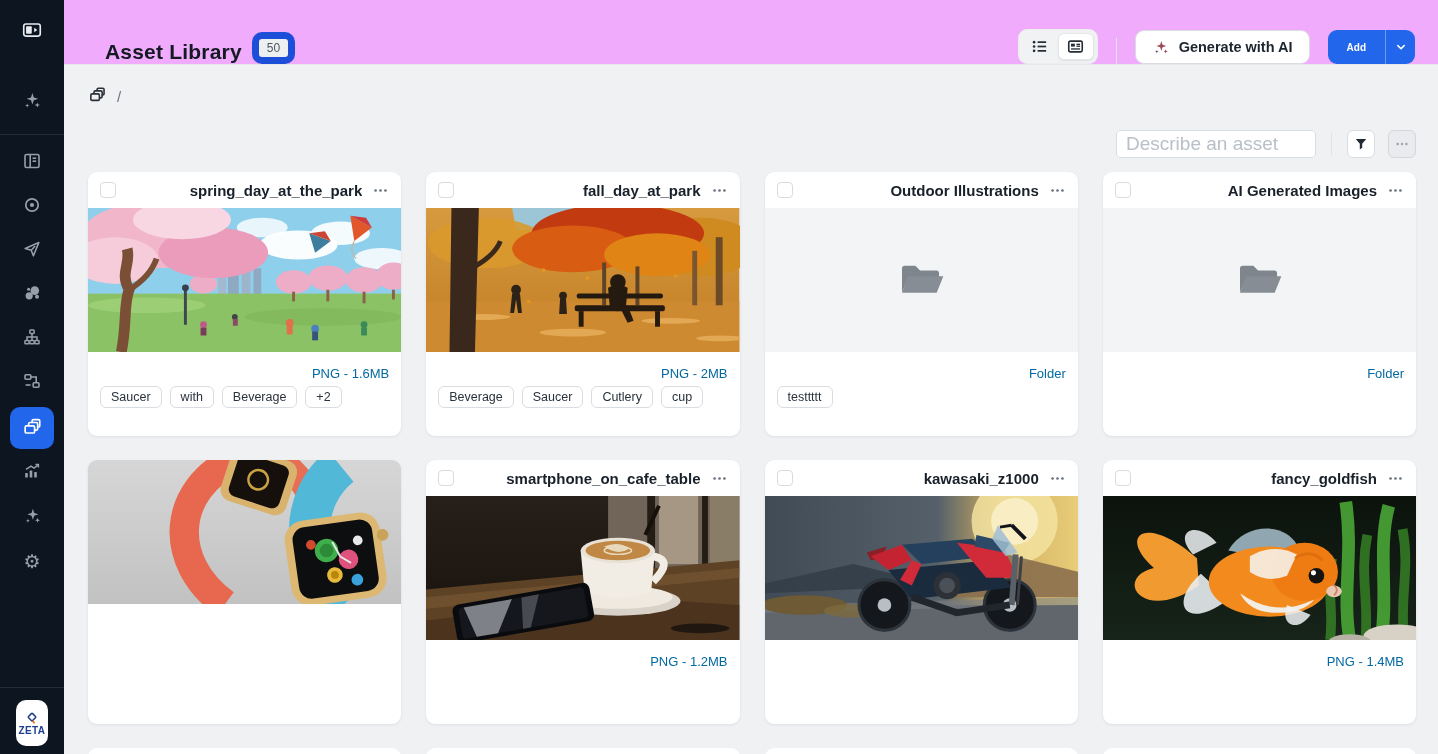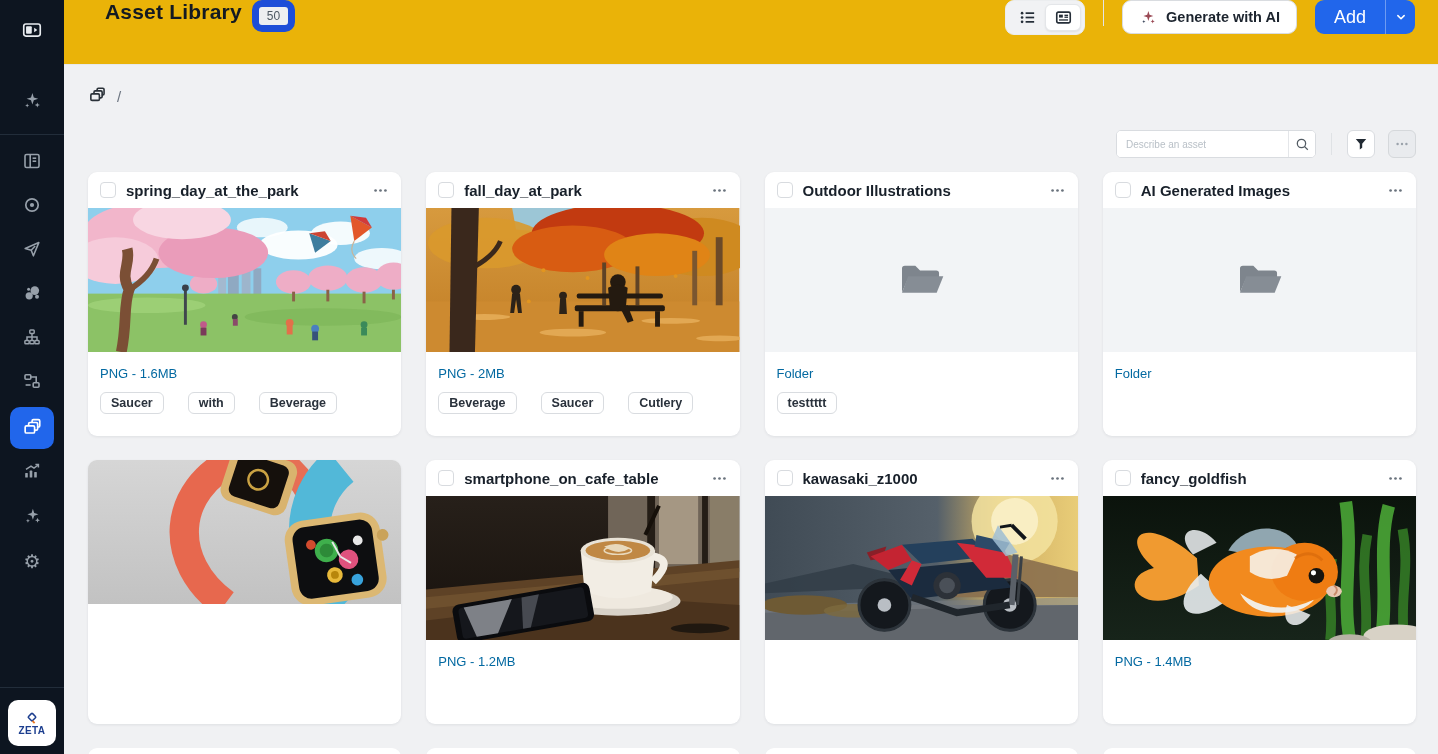--- a/index.html
+++ b/index.html
@@ -11,76 +11,76 @@
     display:flex; flex-direction:column; align-items:center; }
   .logo-cell { width:64px; height:64px; display:flex; align-items:center; justify-content:center; }
   .side-btn { width:40px; height:40px; border-radius:10px; display:flex; align-items:center; justify-content:center;
     margin-bottom:4px; cursor:pointer; color:#97a0aa; }
   .side-btn.first { margin-top:18px; margin-bottom:0; }
   .side-divider { width:64px; height:1px; background:#222d3a; margin:12px 0 8px; }
   .side-btn.active { background:#2166eb; width:44px; height:42px; color:#fff; }
   .glyph-gear { font-size:19px; line-height:1; color:#97a0aa; }
   .side-bottom { position:absolute; bottom:0; left:0; width:64px; display:flex; flex-direction:column; align-items:center; }
   .side-bottom .side-divider { margin:0 0 12px; }
-  .zeta-logo { width:48px; height:46px; background:#fff; border-radius:10px; margin-bottom:8px;
+  .zeta-logo { width:32px; height:46px; background:#fff; border-radius:10px; margin-bottom:8px;
     display:flex; flex-direction:column; align-items:center; justify-content:center; cursor:pointer; }
   .zeta-text { font-size:10px; font-weight:bold; color:#1d3f8f; letter-spacing:.4px; margin-top:-1px; }
 
   
   .main { margin-left:64px; height:754px; }
-  .topbar { height:65px; background:#eab308; border-bottom:1px solid #e7e9eb; display:flex; align-items:flex-start;
+  .topbar { height:65px; background:#f0abfc; border-bottom:1px solid #e7e9eb; display:flex; align-items:flex-end;
     padding:0 23px 0 41px; }
   .page-title { font-size:21px; font-weight:bold; color:#141a22; letter-spacing:.2px; }
   .count-badge { margin-left:10px; background:#edeff1; border:7px solid #1d4ed8; color:#4d5862;
     font-size:12px; border-radius:10px; padding:2px 8px; }
   .topbar-spacer { flex:1; }
   .seg-control { background:#f1f2f4; border:1px solid #ebedef; border-radius:9px; padding:3px; display:flex; }
   .seg-btn { width:36px; height:27px; display:flex; align-items:center; justify-content:center; border-radius:6px; cursor:pointer; }
   .seg-btn.selected { background:#fff; border:1px solid #e4e6e9; box-shadow:0 1px 2px rgba(0,0,0,.08); }
   .v-divider { width:1px; height:26px; background:#e3e5e8; margin:0 18px; }
   .btn-generate { height:34px; display:flex; align-items:center; gap:9px; padding:0 16px; background:#fff;
     border:1px solid #d9dce0; border-radius:9px; font-size:14.5px; font-weight:bold; color:#1c242e; cursor:pointer; }
   .btn-add-group { margin-left:18px; display:flex; border-radius:9px; overflow:hidden; }
-  .btn-add { height:34px; padding:0 19px; background:#2166eb; color:#fff; font-size:18px; font-weight:normal;
+  .btn-add { height:34px; padding:0 19px; background:#2166eb; color:#fff; font-size:10px; font-weight:bold;
     border:none; cursor:pointer; }
   .btn-add-caret { width:30px; height:34px; background:#2166eb; border:none; border-left:1px solid rgba(255,255,255,.35);
     display:flex; align-items:center; justify-content:center; cursor:pointer; }
 
   .content { padding:0 22px 0 24px; }
   .breadcrumb-row { margin-top:21px; height:20px; display:flex; align-items:center; gap:10px; }
   .crumb-path { color:#6b7480; font-size:15px; }
   .search-row { margin-top:24px; height:28px; display:flex; align-items:center; justify-content:flex-end; }
   .search-box { width:200px; height:28px; background:#fff; border:1px solid #d9dce0; border-radius:5px;
     display:flex; align-items:center; overflow:hidden; }
-  .search-box input { flex:1; border:none; outline:none; height:100%; padding:8px 9px; font-size:10px;
+  .search-box input { flex:1; border:none; outline:none; height:100%; padding:8px 9px; font-size:19px;
     font-family:"Liberation Sans", sans-serif; color:#39424c; }
   .search-box input::placeholder { color:#b9c0c7; }
   .search-btn { width:27px; height:100%; border-left:1px solid #e4e6e9; display:flex; align-items:center; justify-content:center;
     background:#fff; cursor:pointer; }
   .search-row .v-divider { height:22px; margin:0 15px; background:#dfe2e5; }
   .icon-btn { width:28px; height:28px; border-radius:6px; border:1px solid #d9dce0; background:#fff;
     display:flex; align-items:center; justify-content:center; cursor:pointer; }
   .icon-btn.disabled { background:#e9ebee; border-color:#d5d8db; cursor:default; }
   .icon-btn + .icon-btn { margin-left:13px; }
 
   
   .grid { margin-top:14px; display:grid; grid-template-columns:repeat(4,1fr); gap:24px 25px; grid-auto-rows:264px; }
   .card { background:#fff; border-radius:9px; box-shadow:0 1px 3px rgba(16,24,40,.08); overflow:hidden;
-    display:flex; flex-direction:column; cursor:pointer; }
+    display:flex; flex-direction:column; cursor:pointer;text-align:right; }
   .card-head { height:36px; display:flex; align-items:center; padding:0 12px; gap:10px; flex:none; }
   .checkbox { width:16px; height:16px; border:1.5px solid #d8dbdf; border-radius:4px; background:#fff; flex:none; cursor:pointer; }
   .card-title { flex:1; font-size:15px; font-weight:bold; color:#18202a; white-space:nowrap; overflow:hidden;
     text-overflow:ellipsis; }
   .dots { flex:none; cursor:pointer; display:flex; align-items:center; }
   .thumb { height:144px; flex:none; background:#e9ebed; }
   .thumb svg { display:block; width:100%; height:100%; }
   .thumb.folder { background:#f2f4f6; display:flex; align-items:center; justify-content:center; }
   .thumb.folder svg { width:46px; height:38px; }
   .card-meta { margin:14px 12px 0; font-size:13px; color:#0369a1; }
-  .card-tags { margin:11px 12px 0; display:flex; gap:24px; flex-wrap:wrap;font-weight:bold; }
+  .card-tags { margin:5px 12px 0; display:flex; gap:8px; flex-wrap:wrap; }
   .tag { border:1px solid #d9dce0; border-radius:6px; padding:3px 10px; font-size:12.5px; color:#2a323c;
     background:#fff; cursor:pointer; }
   .card.ghost { box-shadow:0 1px 2px rgba(16,24,40,.06); }
   svg { flex:none; }
 </style>
 </head>
 <body>
 
 <div class="sidebar">
   <div class="logo-cell">

